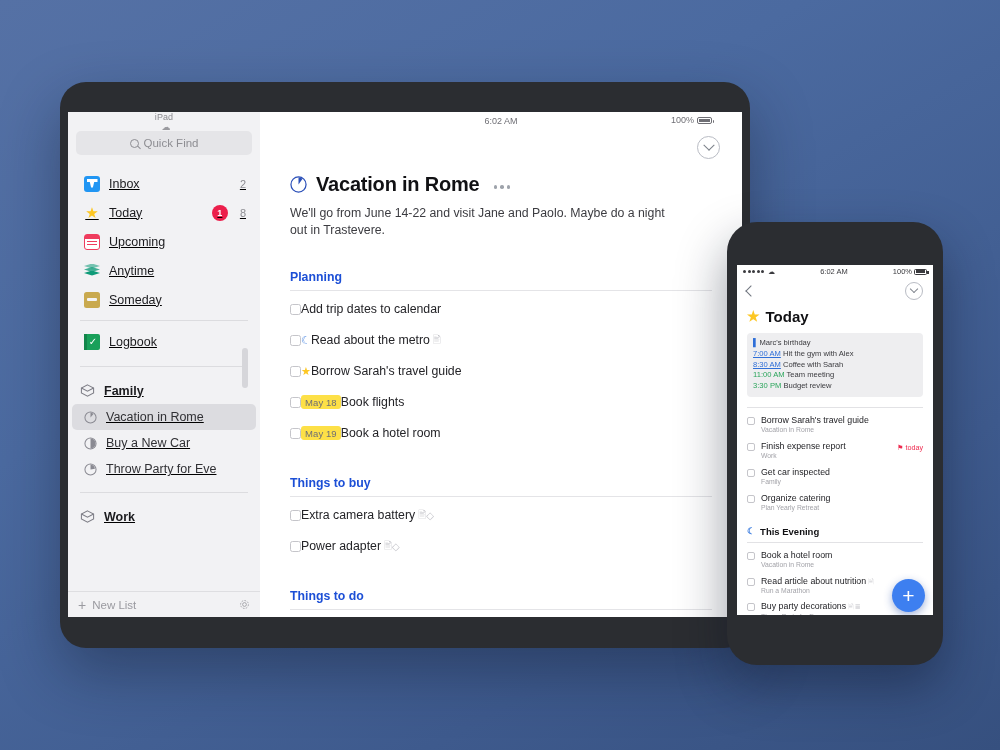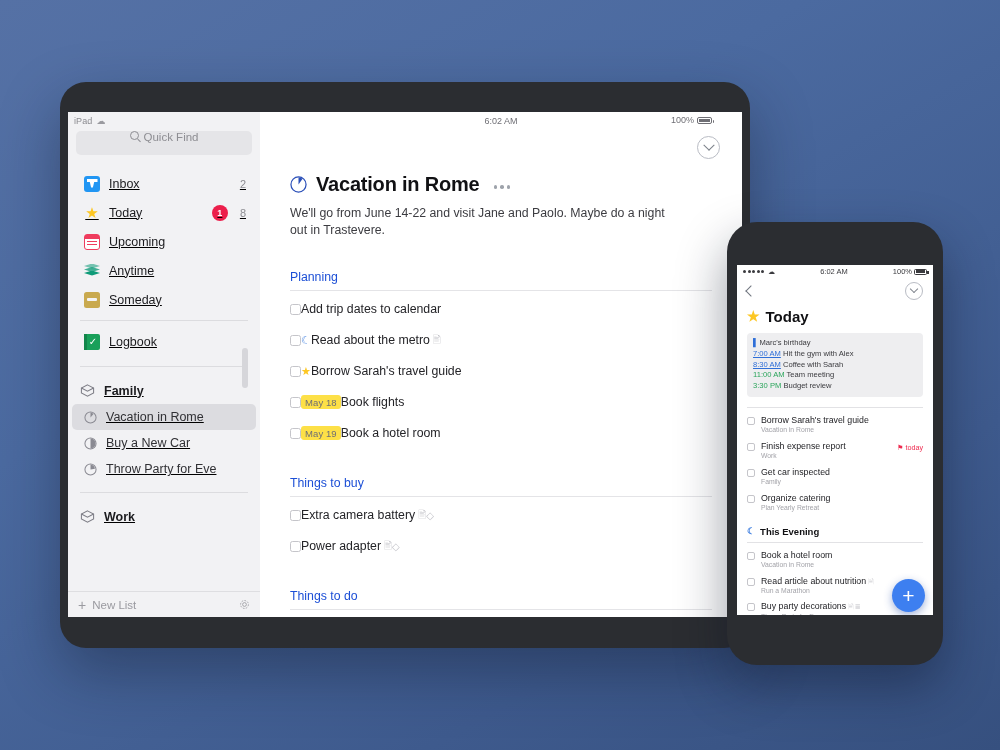--- a/index.html
+++ b/index.html
@@ -34,28 +34,29 @@
     background: #f2f2f4;
     position: relative;
     flex: 0 0 192px;
   }
   .ios-statusbar {
     height: 17px;
     display: flex; align-items: center;
     padding: 0 6px;
     font-size: 9px; color: #8b8b90;
     letter-spacing: .1px;
+    flex-direction: column;
   }
   .wifi-glyph { margin-left: 4px; font-size: 9px; color:#9a9a9f; }
   #quick-find {
     margin: 2px 8px 0 8px;
     height: 24px;
     background: #e5e5e8;
     border-radius: 5px;
-    display: flex; justify-content: center;
+    display: flex; align-items: center; justify-content: center;
     gap: 5px;
     color: #8e8e93; font-size: 11.5px;
   }
   .magnifier {
     width: 9px; height: 9px; border: 1.3px solid #8e8e93; border-radius: 50%;
     position: relative; display:inline-block;
   }
   .magnifier::after {
     content:""; position:absolute; right:-3px; bottom:-2px;
     width:4px; height:1.3px; background:#8e8e93; transform: rotate(45deg);
@@ -151,21 +152,21 @@
   }
   .chev-down{ width:8px;height:8px;border-right:1.4px solid #7b8089;border-bottom:1.4px solid #7b8089;transform:rotate(45deg) translate(-2px,-2px); }
 
   #proj-header { display:flex; align-items:center; gap:9px; margin-top:44px; }
   .proj-pie-lg { width:17px;height:17px;flex:0 0 17px;}
   #proj-title { font-size:20px; font-weight:bold; color:#111114; letter-spacing:-.2px;}
   .dots { display:flex; gap:3px; margin-left:5px; margin-top:5px;}
   .dots i{ width:3.5px;height:3.5px;border-radius:50%;background:#9ea3ab;display:block;}
   #proj-notes { margin-top:9px; font-size:12.3px; line-height:1.42; color:#3c3c41; max-width:380px;}
 
-  .sec-head { color:#1c4fd6; font-weight:normal; font-size:12.3px; margin-top:30px; }
+  .sec-head { color:#1c4fd6; font-weight:bold; font-size:12.3px; margin-top:30px; }
   .sec-rule { height:1px; background:#e4e4e7; margin-top:6px; }
 
   .todo {
     display:flex; align-items:center; gap:0;
     height:25px; margin-top:6px; font-size:12.3px; color:#242428;
   }
   .todo:first-of-type{ margin-top:10px; }
   .cbox { width:11px;height:11px;flex:0 0 11px;border:1px solid #c5c5ca;border-radius:2.5px;background:#fff;}
   .moon { color:#3f7fe0; font-size:11px; }
   .ministar { color:#fdc723; font-size:11px;}

